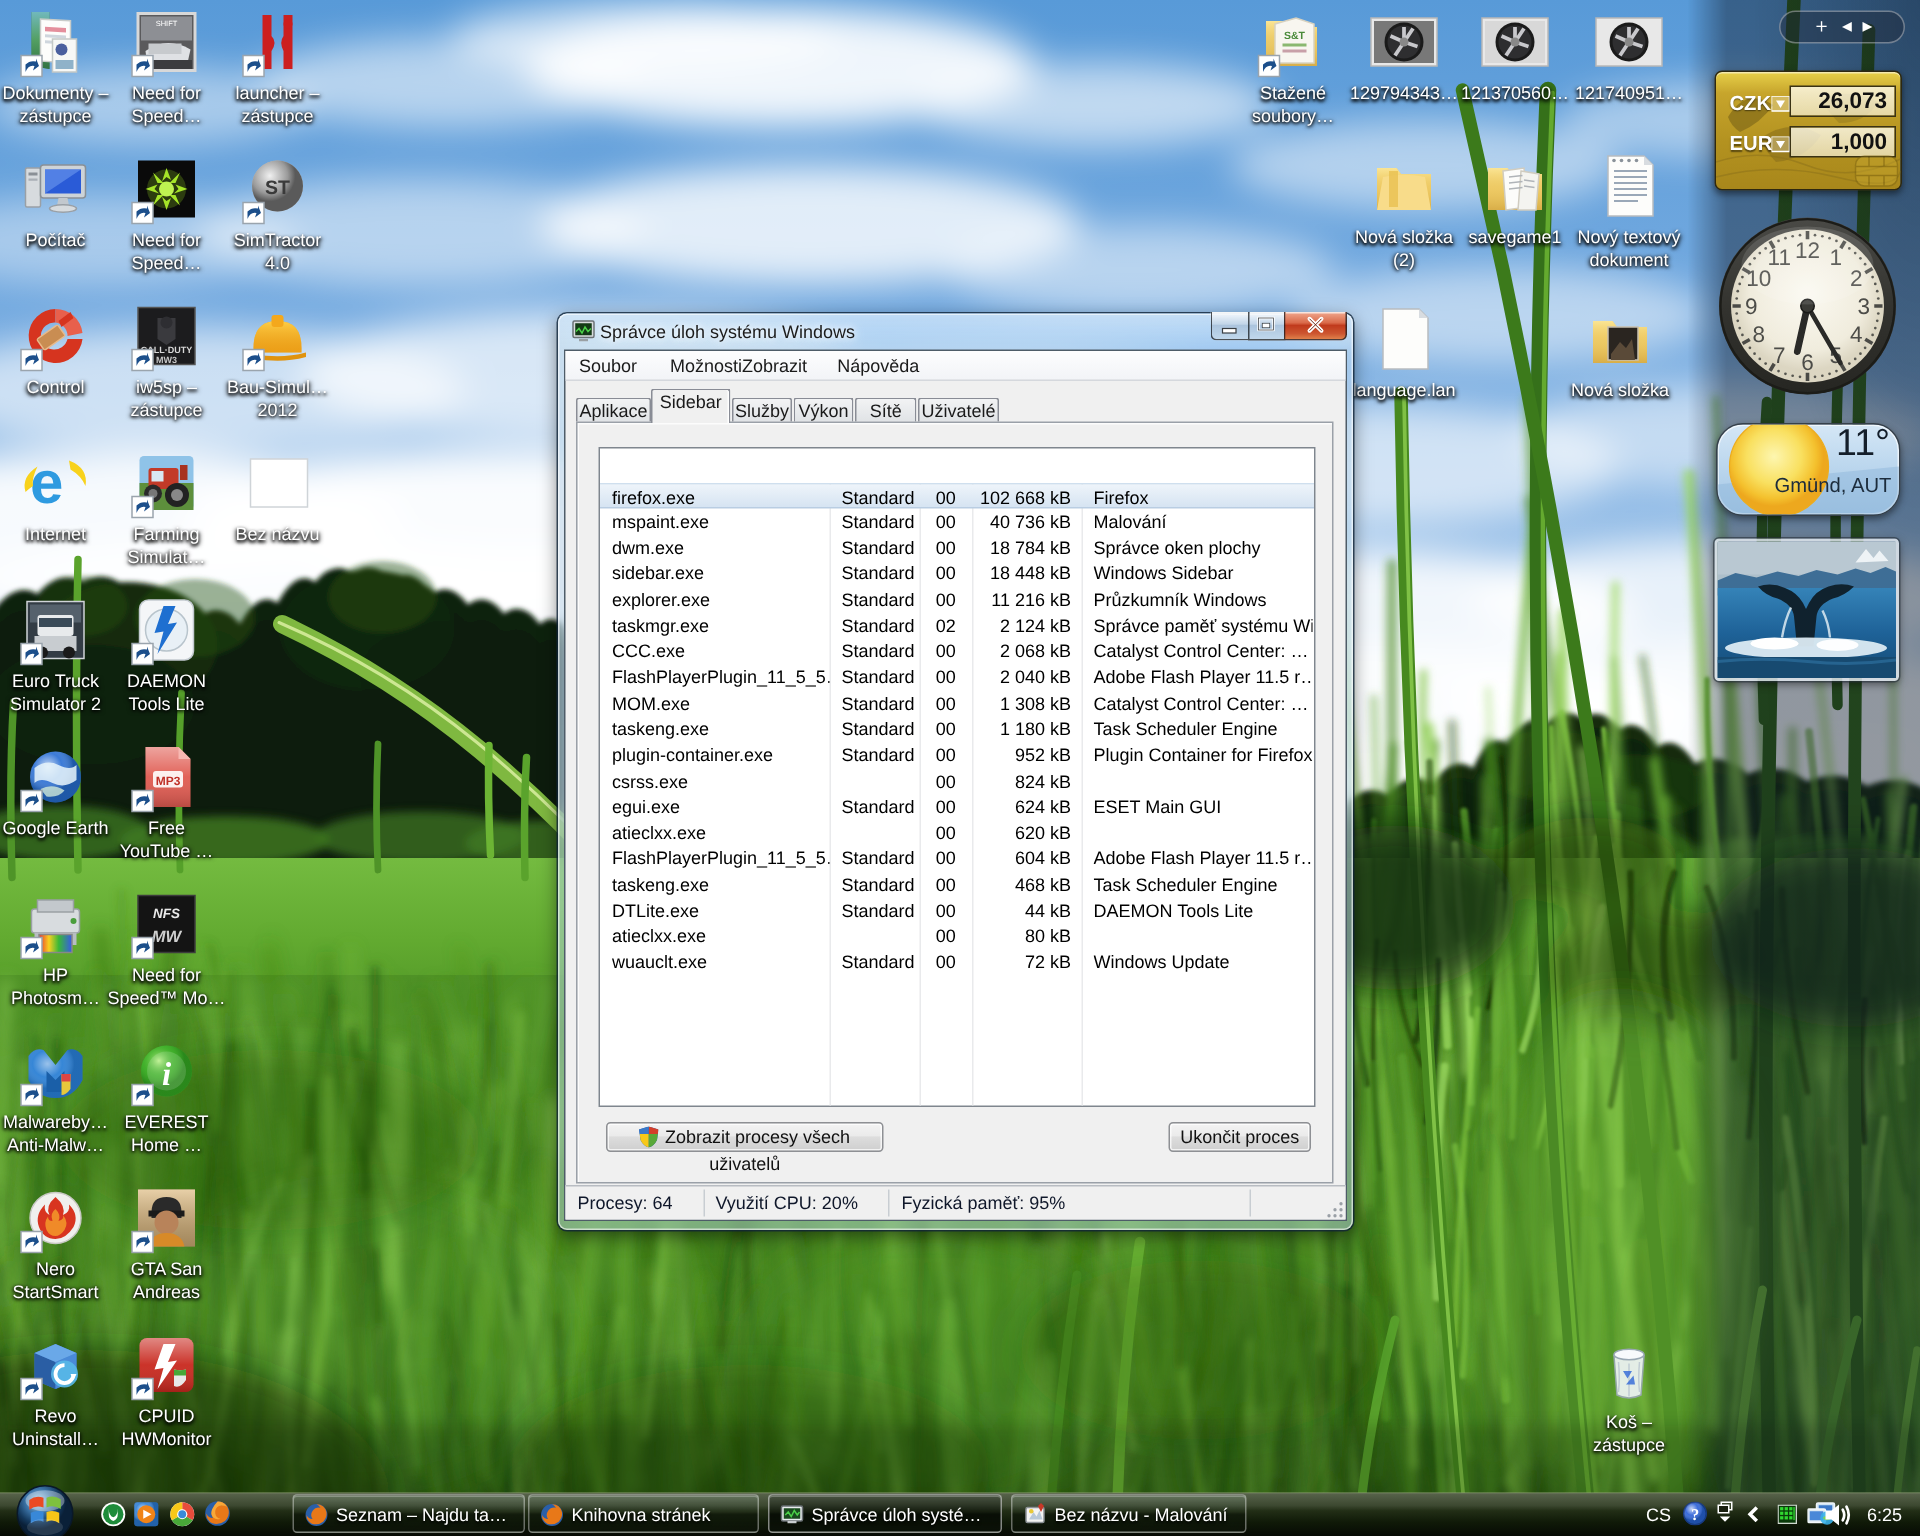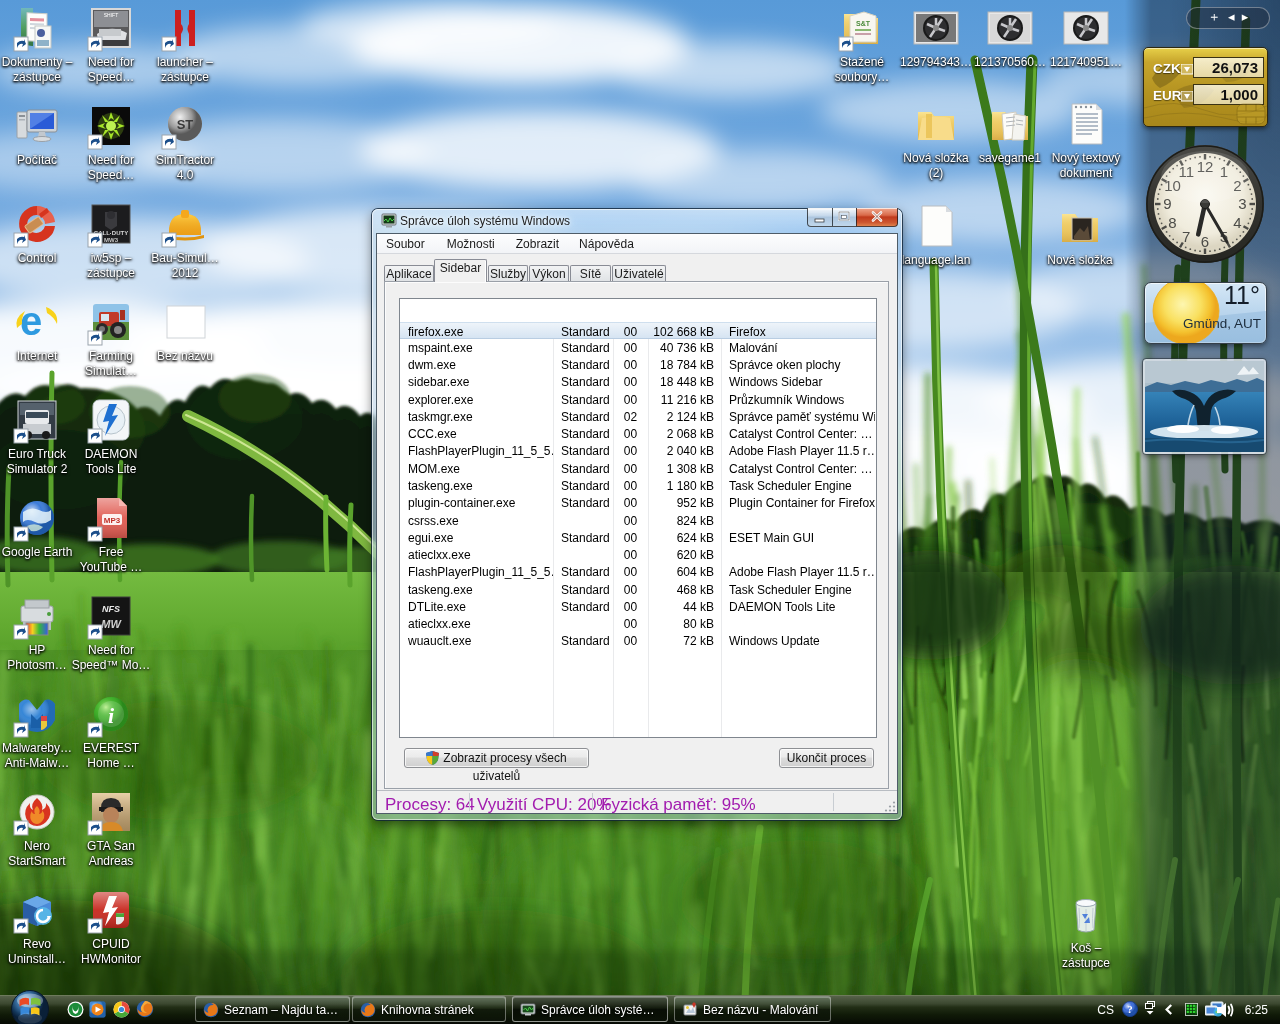--- a/index.html
+++ b/index.html
@@ -5,21 +5,21 @@
 #wall{position:absolute;left:0;top:0}
 .ico{position:absolute;text-align:center;z-index:2}
 .ico svg{display:block;margin:0 auto}
 .lbl{font-size:12px;line-height:14.5px;color:#fff;margin-top:3px;text-shadow:0 1px 2px rgba(0,0,0,.9),1px 1px 3px rgba(0,0,0,.8),-1px 1px 3px rgba(0,0,0,.8)}
 #shade{position:absolute;left:1125px;top:0;width:155px;height:1024px;z-index:3;background:radial-gradient(120% 60% at 100% 0%,rgba(8,14,24,.30) 0,rgba(8,14,24,0) 60%),linear-gradient(90deg,rgba(15,25,40,0) 0,rgba(15,25,40,.44) 26px,rgba(15,25,40,.44) 100%)}
 
 .gad{position:absolute;z-index:4}
 #gctl{left:1186px;top:7px;width:84px;height:22px;background:rgba(30,40,55,.45);border:1px solid rgba(255,255,255,.35);border-radius:11px;color:#fff;font-size:13px;text-align:center;line-height:20px}
 #gcur{left:1143px;top:47px;width:125px;height:80px;border-radius:5px;background:linear-gradient(180deg,#e7d049 0%,#c7a52c 18%,#b39220 60%,#a8871b 100%);border:1px solid #2e2810;box-shadow:inset 0 1px 0 rgba(255,255,255,.55),0 2px 5px rgba(0,0,0,.5)}
 #gclock{left:1144px;top:143px;width:122px;height:122px}
-#gwea{left:1144px;top:282px;width:123px;height:62px;border-radius:7px;border:1px solid #36404a;overflow:hidden;background:linear-gradient(180deg,#d5e7f6 0%,#bcd7ee 45%,#a2c5e3 100%);box-shadow:inset 0 0 0 1px rgba(255,255,255,.65),0 2px 5px rgba(0,0,0,.45)}
+#gwea{left:1144px;top:282px;width:123px;height:62px;border-radius:18px;border:1px solid #36404a;overflow:hidden;background:linear-gradient(180deg,#d5e7f6 0%,#bcd7ee 45%,#a2c5e3 100%);box-shadow:inset 0 0 0 1px rgba(255,255,255,.65),0 2px 5px rgba(0,0,0,.45)}
 #gpho{left:1143px;top:359px;width:123px;height:95px;border:2px solid rgba(225,232,238,.85);outline:1px solid rgba(40,50,60,.6);border-radius:3px;box-shadow:0 2px 6px rgba(0,0,0,.5)}
 .curlab{position:absolute;color:#fff;font-weight:bold;font-size:13.5px;text-shadow:0 1px 1px rgba(0,0,0,.5)}
 .curbox{position:absolute;left:49px;width:71px;height:21px;background:linear-gradient(180deg,rgba(255,253,240,.8),rgba(246,240,214,.72));border:1px solid #3a3214;font-weight:bold;font-size:15px;color:#111;text-align:right;line-height:19px;padding-right:5px}
 
 #win{position:absolute;left:372px;top:209px;width:530px;height:611px;z-index:5;border-radius:6px;background:linear-gradient(180deg,rgba(212,230,246,.78),rgba(186,209,230,.6) 26px,rgba(183,207,226,.52));backdrop-filter:blur(7px) saturate(1.25) brightness(1.06);box-shadow:0 0 0 1px rgba(15,35,55,.8),inset 0 0 0 1px rgba(255,255,255,.6),0 4px 12px rgba(0,0,0,.5)}
 #wtitle{position:absolute;left:28px;top:5px;font-size:12px;color:#1c1c1c;text-shadow:0 0 4px #fff,0 0 8px #fff}
 #wicon{position:absolute;left:9px;top:4px}
 #caps{position:absolute;right:4px;top:-1px;height:19px;display:flex}
 .cap{height:19px;border:1px solid rgba(20,25,30,.75);border-top:none;box-shadow:inset 0 1px 0 rgba(255,255,255,.7);background:linear-gradient(180deg,rgba(255,255,255,.85),rgba(200,212,225,.6) 45%,rgba(160,178,198,.5) 50%,rgba(205,220,232,.65));position:relative}
 .cap.mn{width:25px;border-right:none;border-radius:0 0 0 4px}
@@ -35,21 +35,21 @@
 #list{position:absolute;left:14px;top:16px;width:478px;height:440px;background:#fff;border:1px solid #7f868e}
 #lhead{position:absolute;left:0;top:0;right:0;height:23px;background:linear-gradient(180deg,#fdfdfd,#f3f4f6 80%,#eef0f2);border-bottom:1px solid #d0d3d7;font-size:12px;color:#1a1a1a}
 .hc{position:absolute;top:0;height:23px;border-right:1px solid #e2e5e8;padding:4px 0 0 8px}
 #lbody{position:absolute;left:0;top:23px;right:0;bottom:0;overflow:hidden;font-size:12px;color:#000}
 .lrow{position:absolute;left:0;height:17.27px;width:100%}
 .lrow span{position:absolute;top:1.5px;white-space:nowrap;overflow:hidden}
 .c1{left:8px;width:145px}.c2{left:161px;width:52px}.c3{left:213px;width:35px;text-align:center}.c4{left:248px;width:66px;text-align:right}.c5{left:329px;width:146px}
 .lrow.sel{background:linear-gradient(180deg,#eef4fa,#d6e4f2);border-top:1px solid #cfdfee;border-bottom:1px solid #b9cde2}
 .gline{position:absolute;top:23px;bottom:0;width:1px;background:#e9eaec}
 .btn{position:absolute;height:20px;background:linear-gradient(180deg,#f3f3f3,#ebebeb 45%,#dddddd 50%,#cfcfcf);border:1px solid #8e9094;border-radius:3px;font-size:12px;color:#111;text-align:center;line-height:18px;box-shadow:inset 0 0 0 1px rgba(255,255,255,.75)}
-#status{position:absolute;left:0;right:0;bottom:0;height:23px;background:#f0f0f0;border-top:1px solid #b8bcc2;font-size:17px;color:#a21caf}
+#status{position:absolute;left:0;right:0;bottom:0;height:23px;background:#f0f0f0;border-top:1px solid #b8bcc2;font-size:12px;color:#0f172a}
 #status span{position:absolute;top:4px}
 .ssep{position:absolute;top:2px;bottom:2px;width:1px;background:#c8cdd2}
 
 #bar{position:absolute;left:0;top:995px;width:1280px;height:29px;z-index:6;background:linear-gradient(180deg,#8c9a74 0%,#57624a 3%,#3c4830 30%,#222e16 42%,#101a08 68%,#060a04 100%)}
 .tbtn{position:absolute;top:1px;height:26px;border:1px solid rgba(255,255,255,.38);border-radius:3px;background:linear-gradient(180deg,rgba(130,150,130,.40),rgba(40,52,36,.30) 46%,rgba(5,10,5,.42) 52%,rgba(20,28,16,.30));color:#fff;font-size:12px;box-shadow:inset 0 1px 0 rgba(255,255,255,.25)}
 .tbtn .t{position:absolute;left:28px;top:6px;white-space:nowrap;text-shadow:0 1px 2px #000}
 .tbtn.act{background:linear-gradient(180deg,rgba(70,80,66,.6),rgba(18,24,14,.72) 45%,rgba(4,8,3,.8) 52%,rgba(12,18,9,.72));border-color:rgba(255,255,255,.5)}
 #tray{position:absolute;right:0;top:0;height:29px;color:#fff;font-size:12px}
 </style></head><body>
 <svg id="wall" width="1280" height="1024" viewBox="0 0 1280 1024">
@@ -2345,21 +2345,21 @@
   <div class="cap cl"><svg width="40" height="17" viewBox="0 0 40 17">
           <g stroke="#fff" stroke-width="2.6" stroke-linecap="round">
             <path d="M16 4.5 L24 12.5 M24 4.5 L16 12.5"></path>
           </g>
           <g stroke="#5a1000" stroke-width="0.6" fill="none">
             <path d="M16 4.5 L24 12.5 M24 4.5 L16 12.5"></path>
           </g>
         </svg></div>
  </div>
  <div id="client">
-  <div id="menu"><span style="margin-left:9px">Soubor</span><span style="margin-left:22px">Možnosti</span><span style="margin-left:21px">Zobrazit</span><span style="margin-left:20px">Nápověda</span></div>
+  <div id="menu"><span style="margin-left:9px">Soubor</span><span style="margin-left:22px">Možnosti</span><span style="">Zobrazit</span><span style="margin-left:20px">Nápověda</span></div>
   <div id="tabs">
     <div class="tab" style="left:7px;width:50px">Aplikace</div>
     <div class="tab act" style="left:57px;width:53px">Sidebar</div>
     <div class="tab" style="left:111px;width:40px">Služby</div>
     <div class="tab" style="left:152px;width:40px">Výkon</div>
     <div class="tab" style="left:193px;width:41px">Sítě</div>
     <div class="tab" style="left:235px;width:54px">Uživatelé</div>
   </div>
   <div id="page">
    <div id="list">

